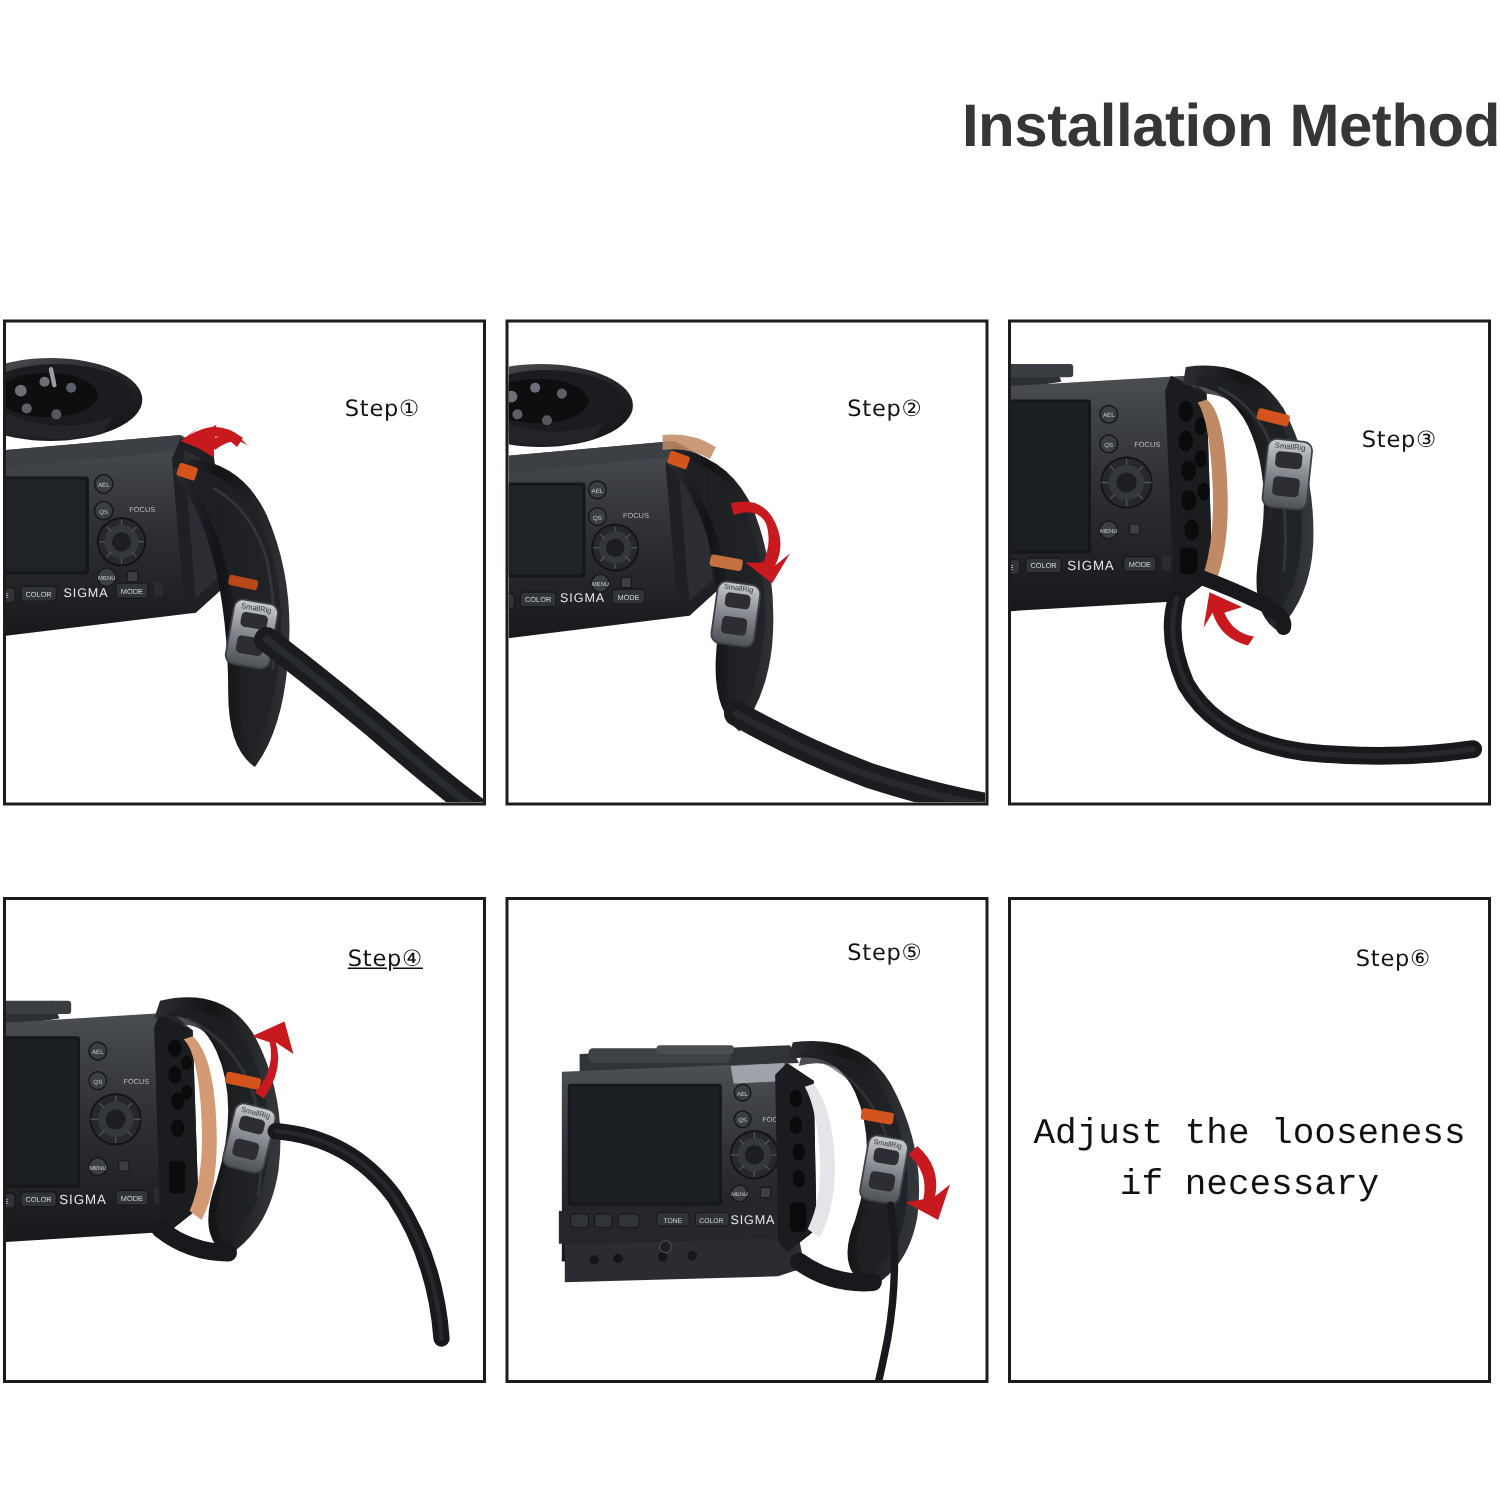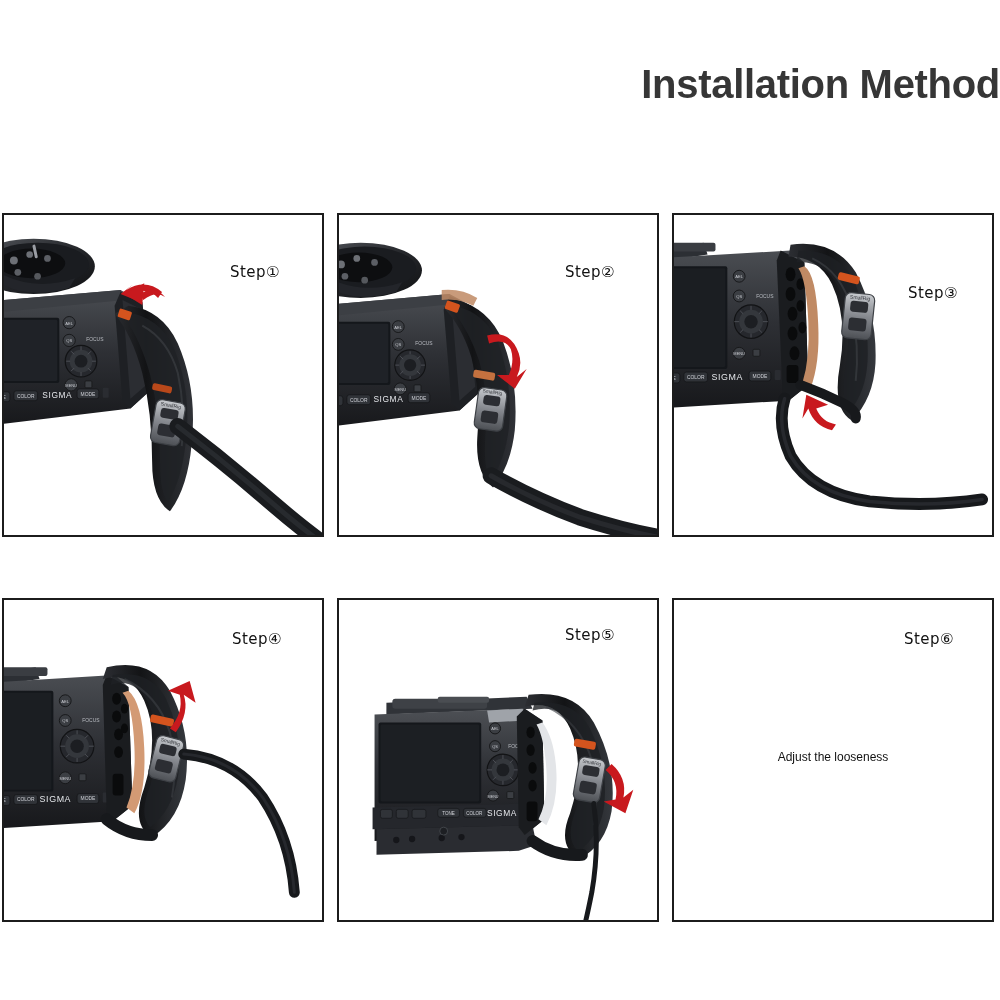--- a/index.html
+++ b/index.html
@@ -67,34 +67,34 @@
     font-size: 15px;
     color: #111111;
     font-family: "DejaVu Sans", "Liberation Sans", sans-serif;
     letter-spacing: 0.5px;
     white-space: nowrap;
     z-index: 4;
   }
   .step-p1 { top: 48px;  right: 42px; }
   .step-p2 { top: 48px;  right: 42px; }
   .step-p3 { top: 50px;  right: 34px; margin-top: 19px; }
-  .step-p4 { top: 30px;  right: 40px; }
+  .step-p4 { top: 30px;  right: 40px; text-decoration: underline; }
   .step-p5 { top: 26px;  right: 42px; margin-left: 32px; }
   .step-p6 { top: 30px;  right: 38px; }
 
   .note {
     position: absolute;
     top: 140px;
     left: 0;
     width: 100%;
     text-align: center;
-    font-size: 12px;
+    font-size: 24px;
     line-height: 34px;
     color: #111111;
-    font-family: Liberation Sans, sans-serif;
+    font-family: Liberation Mono, monospace;
     z-index: 3;
   }
   .note .ln { display: block; }
 </style>
 </head>
 <body>
 
 <div id="page">
 
   <div class="title">Installation Method</div>
@@ -621,17 +621,18 @@
           <path d="M276 166 Q292 180 288 200 L298 192 L290 216 L268 204 L280 202 Q284 184 270 172 Z" fill="#c8191e"></path>
         </g>
       </svg>
       <div class="step-label step-p5">Step⑤</div>
     </div>
 
     <div class="panel">
       <div class="step-label step-p6">Step⑥</div>
       <div class="note">
         <span class="ln">Adjust the looseness</span>
+        <span class="ln">if necessary</span>
       </div>
     </div>
 
   </div>
 </div>
 
 </body></html>

